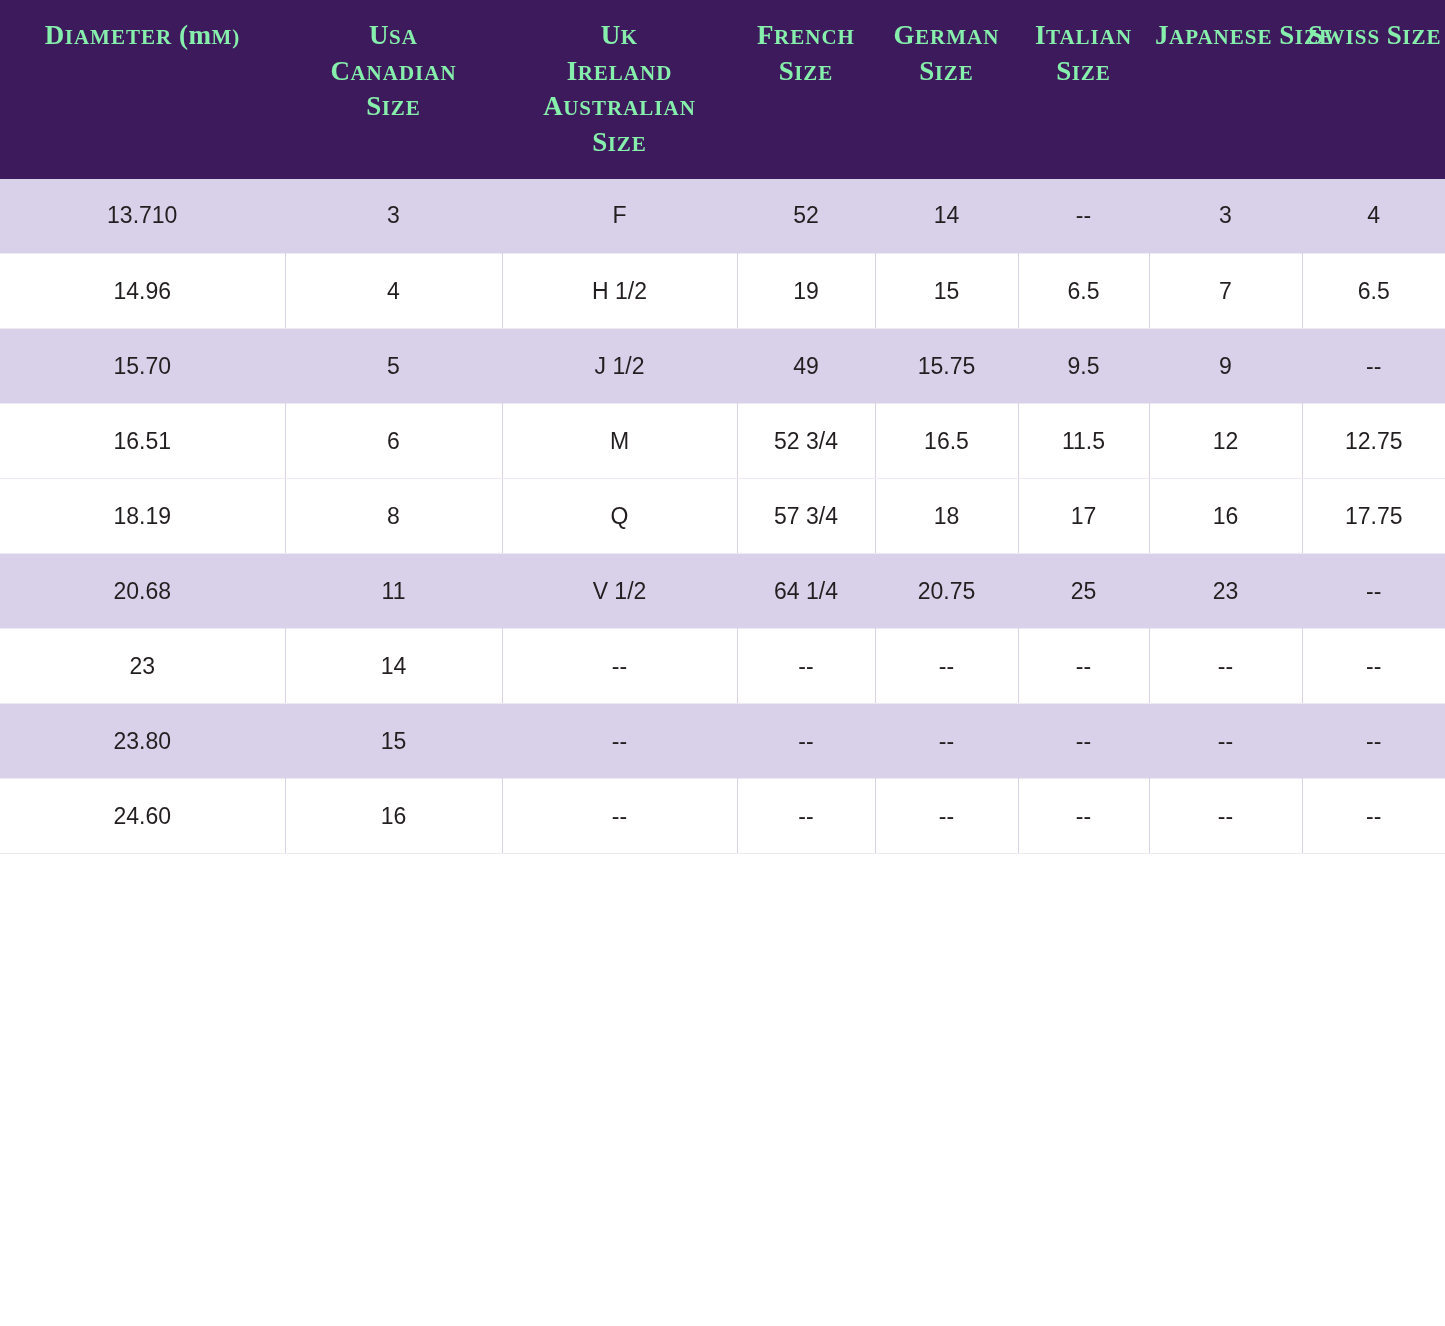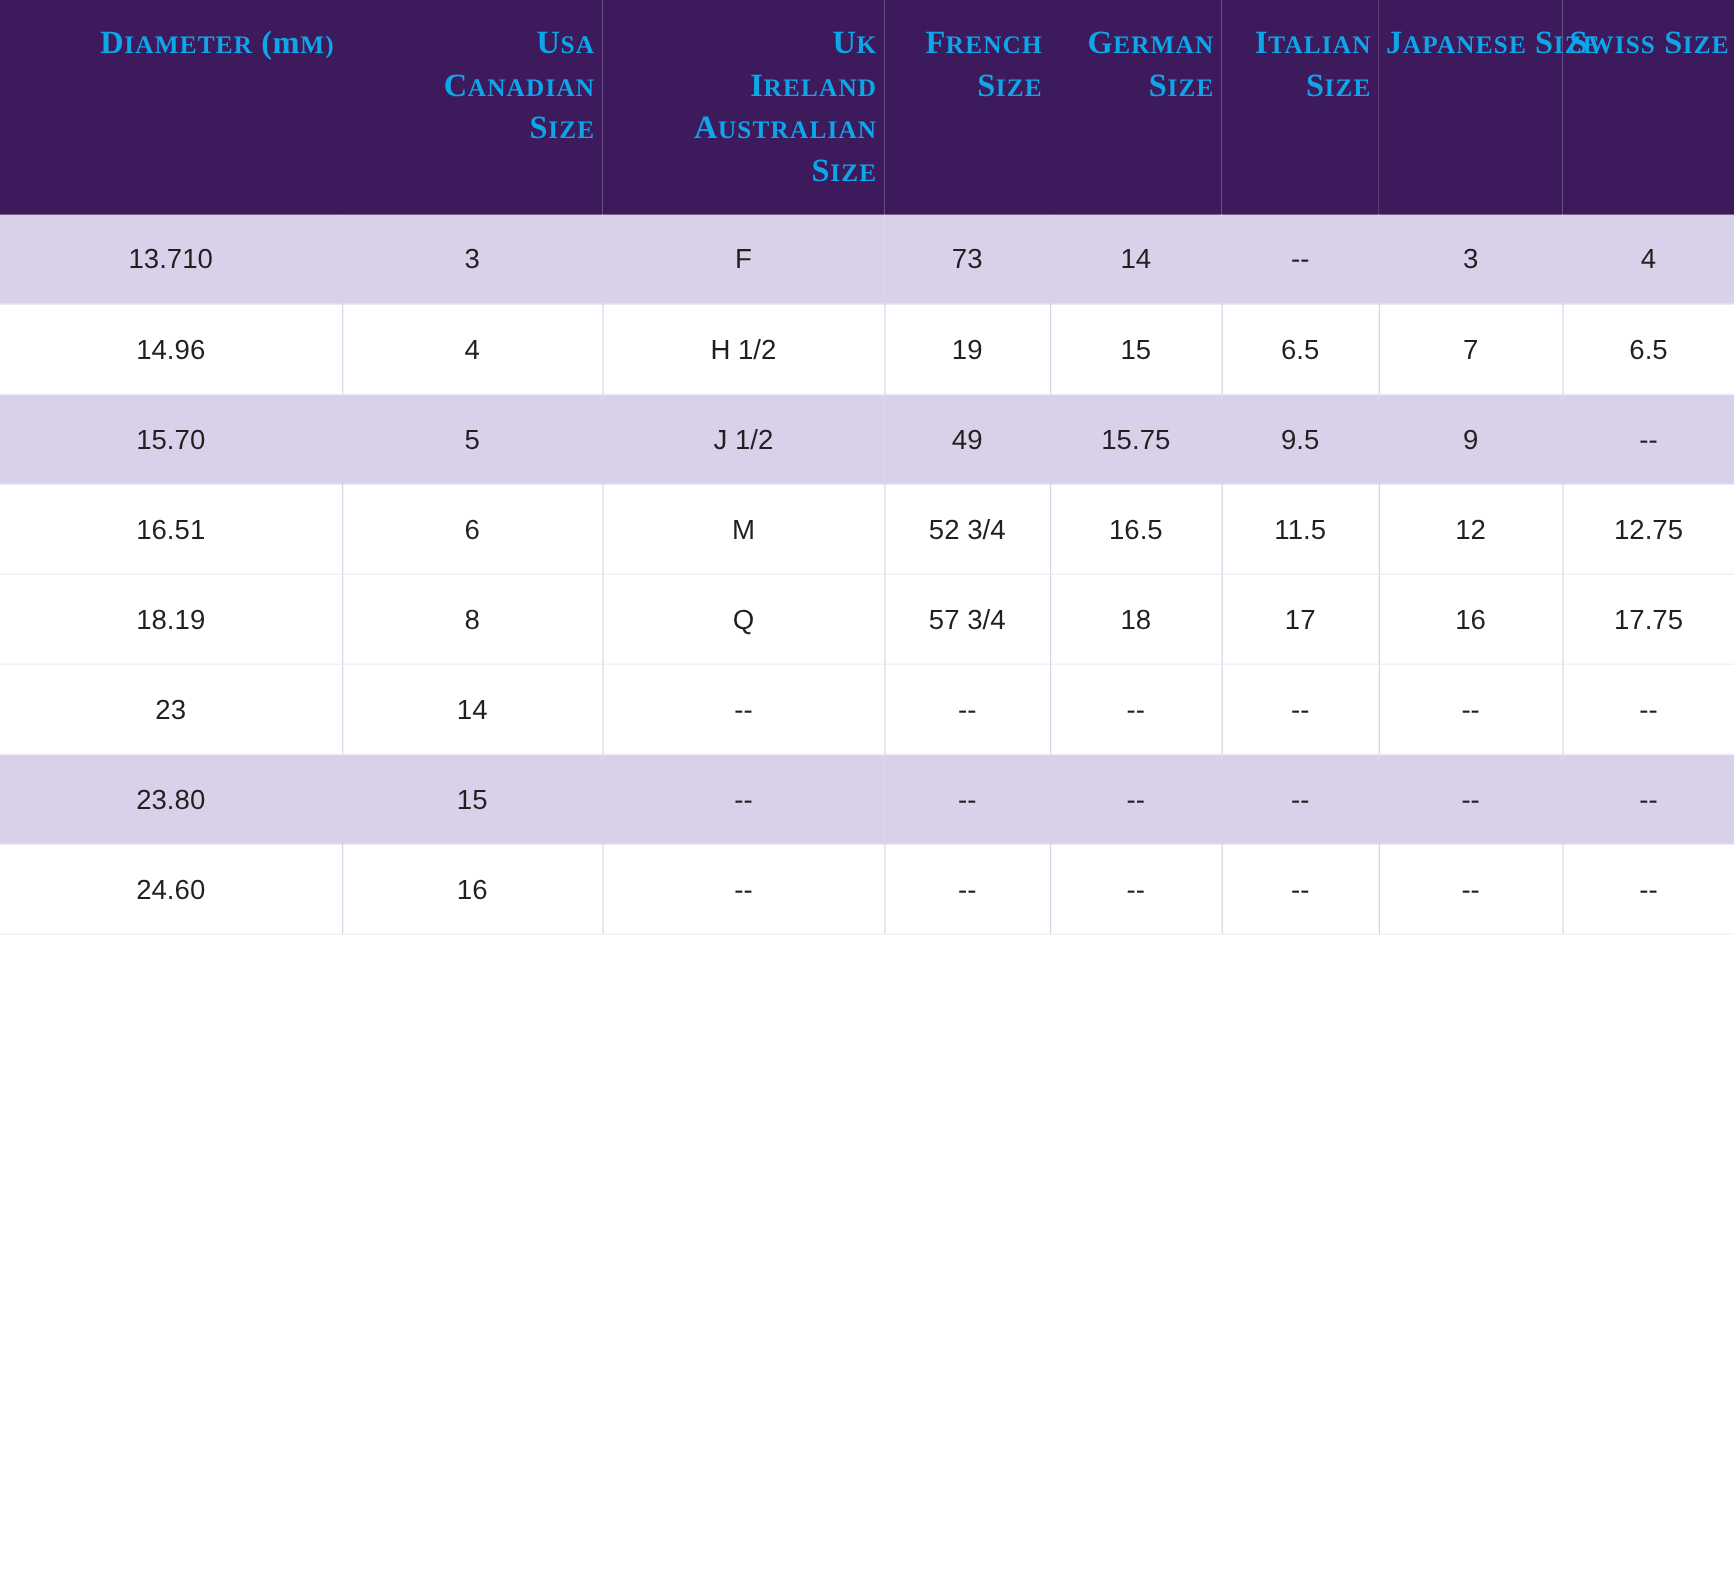--- a/index.html
+++ b/index.html
@@ -12,28 +12,28 @@
     font-family: "Liberation Serif", serif;
     color: #231f20;
   }
   table.ring-size-table {
     width: 1445px;
     border-collapse: collapse;
     table-layout: fixed;
   }
   table.ring-size-table thead th {
     background: #3d1a5b;
-    color: #0ea5e9;
+    color: #86efac;
     font-family: "Liberation Serif", serif;
     font-weight: bold;
     font-size: 25px;
     letter-spacing: 0.5px;
     padding: 18px 6px;
     vertical-align: top;
-    text-align: right;
+    text-align: center;
     border: none;
     height: 145px;
     box-sizing: border-box;
   }
   table.ring-size-table thead th .hdr-line {
     display: block;
     line-height: 1.32;
     white-space: nowrap;
   }
   
@@ -123,21 +123,21 @@
         <th>
           <span class="hdr-line"><span class="sc-first">S</span><span class="sc-rest">WISS</span> <span class="sc-first">S</span><span class="sc-rest">IZE</span></span>
         </th>
       </tr>
   </thead>
   <tbody>
       <tr class="odd">
         <td>13.710</td>
         <td>3</td>
         <td>F</td>
-        <td>73</td>
+        <td>52</td>
         <td>14</td>
         <td>--</td>
         <td>3</td>
         <td>4</td>
       </tr>
       <tr class="even">
         <td>14.96</td>
         <td>4</td>
         <td>H 1/2</td>
         <td>19</td>
@@ -169,20 +169,30 @@
       <tr class="even">
         <td>18.19</td>
         <td>8</td>
         <td>Q</td>
         <td>57 3/4</td>
         <td>18</td>
         <td>17</td>
         <td>16</td>
         <td>17.75</td>
       </tr>
+      <tr class="odd">
+        <td>20.68</td>
+        <td>11</td>
+        <td>V 1/2</td>
+        <td>64 1/4</td>
+        <td>20.75</td>
+        <td>25</td>
+        <td>23</td>
+        <td>--</td>
+      </tr>
       <tr class="even">
         <td>23</td>
         <td>14</td>
         <td>--</td>
         <td>--</td>
         <td>--</td>
         <td>--</td>
         <td>--</td>
         <td>--</td>
       </tr>

